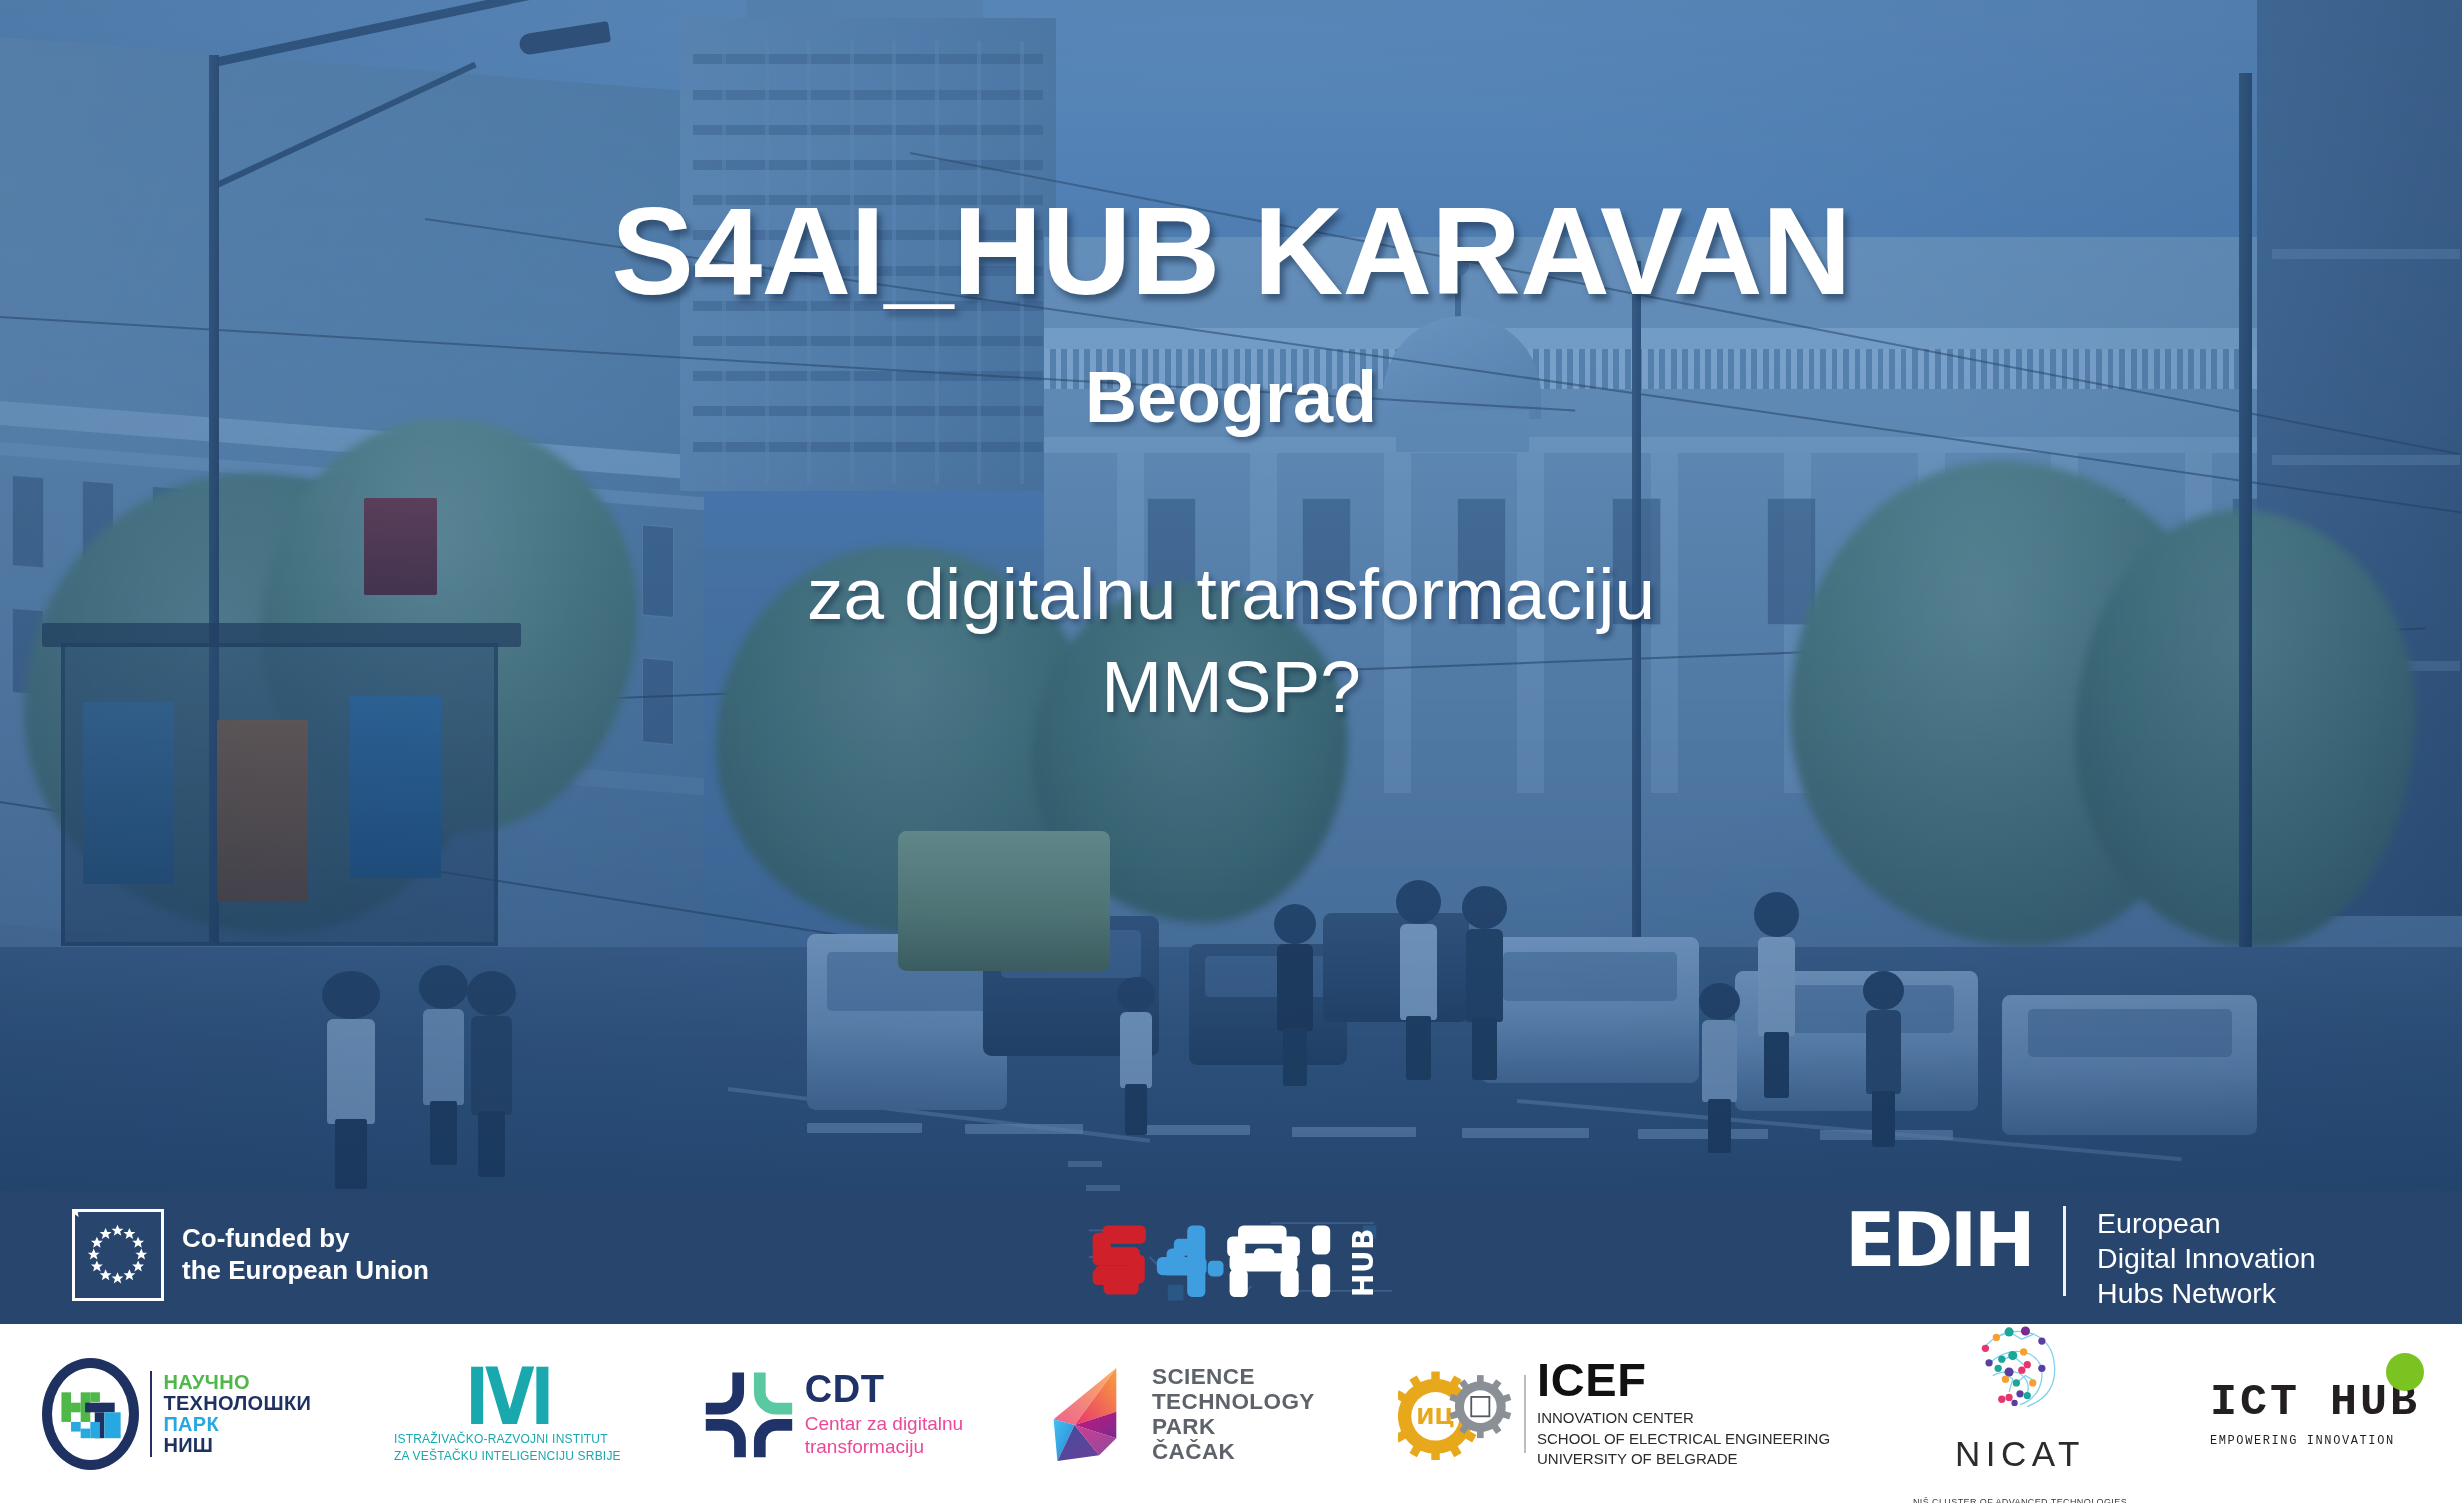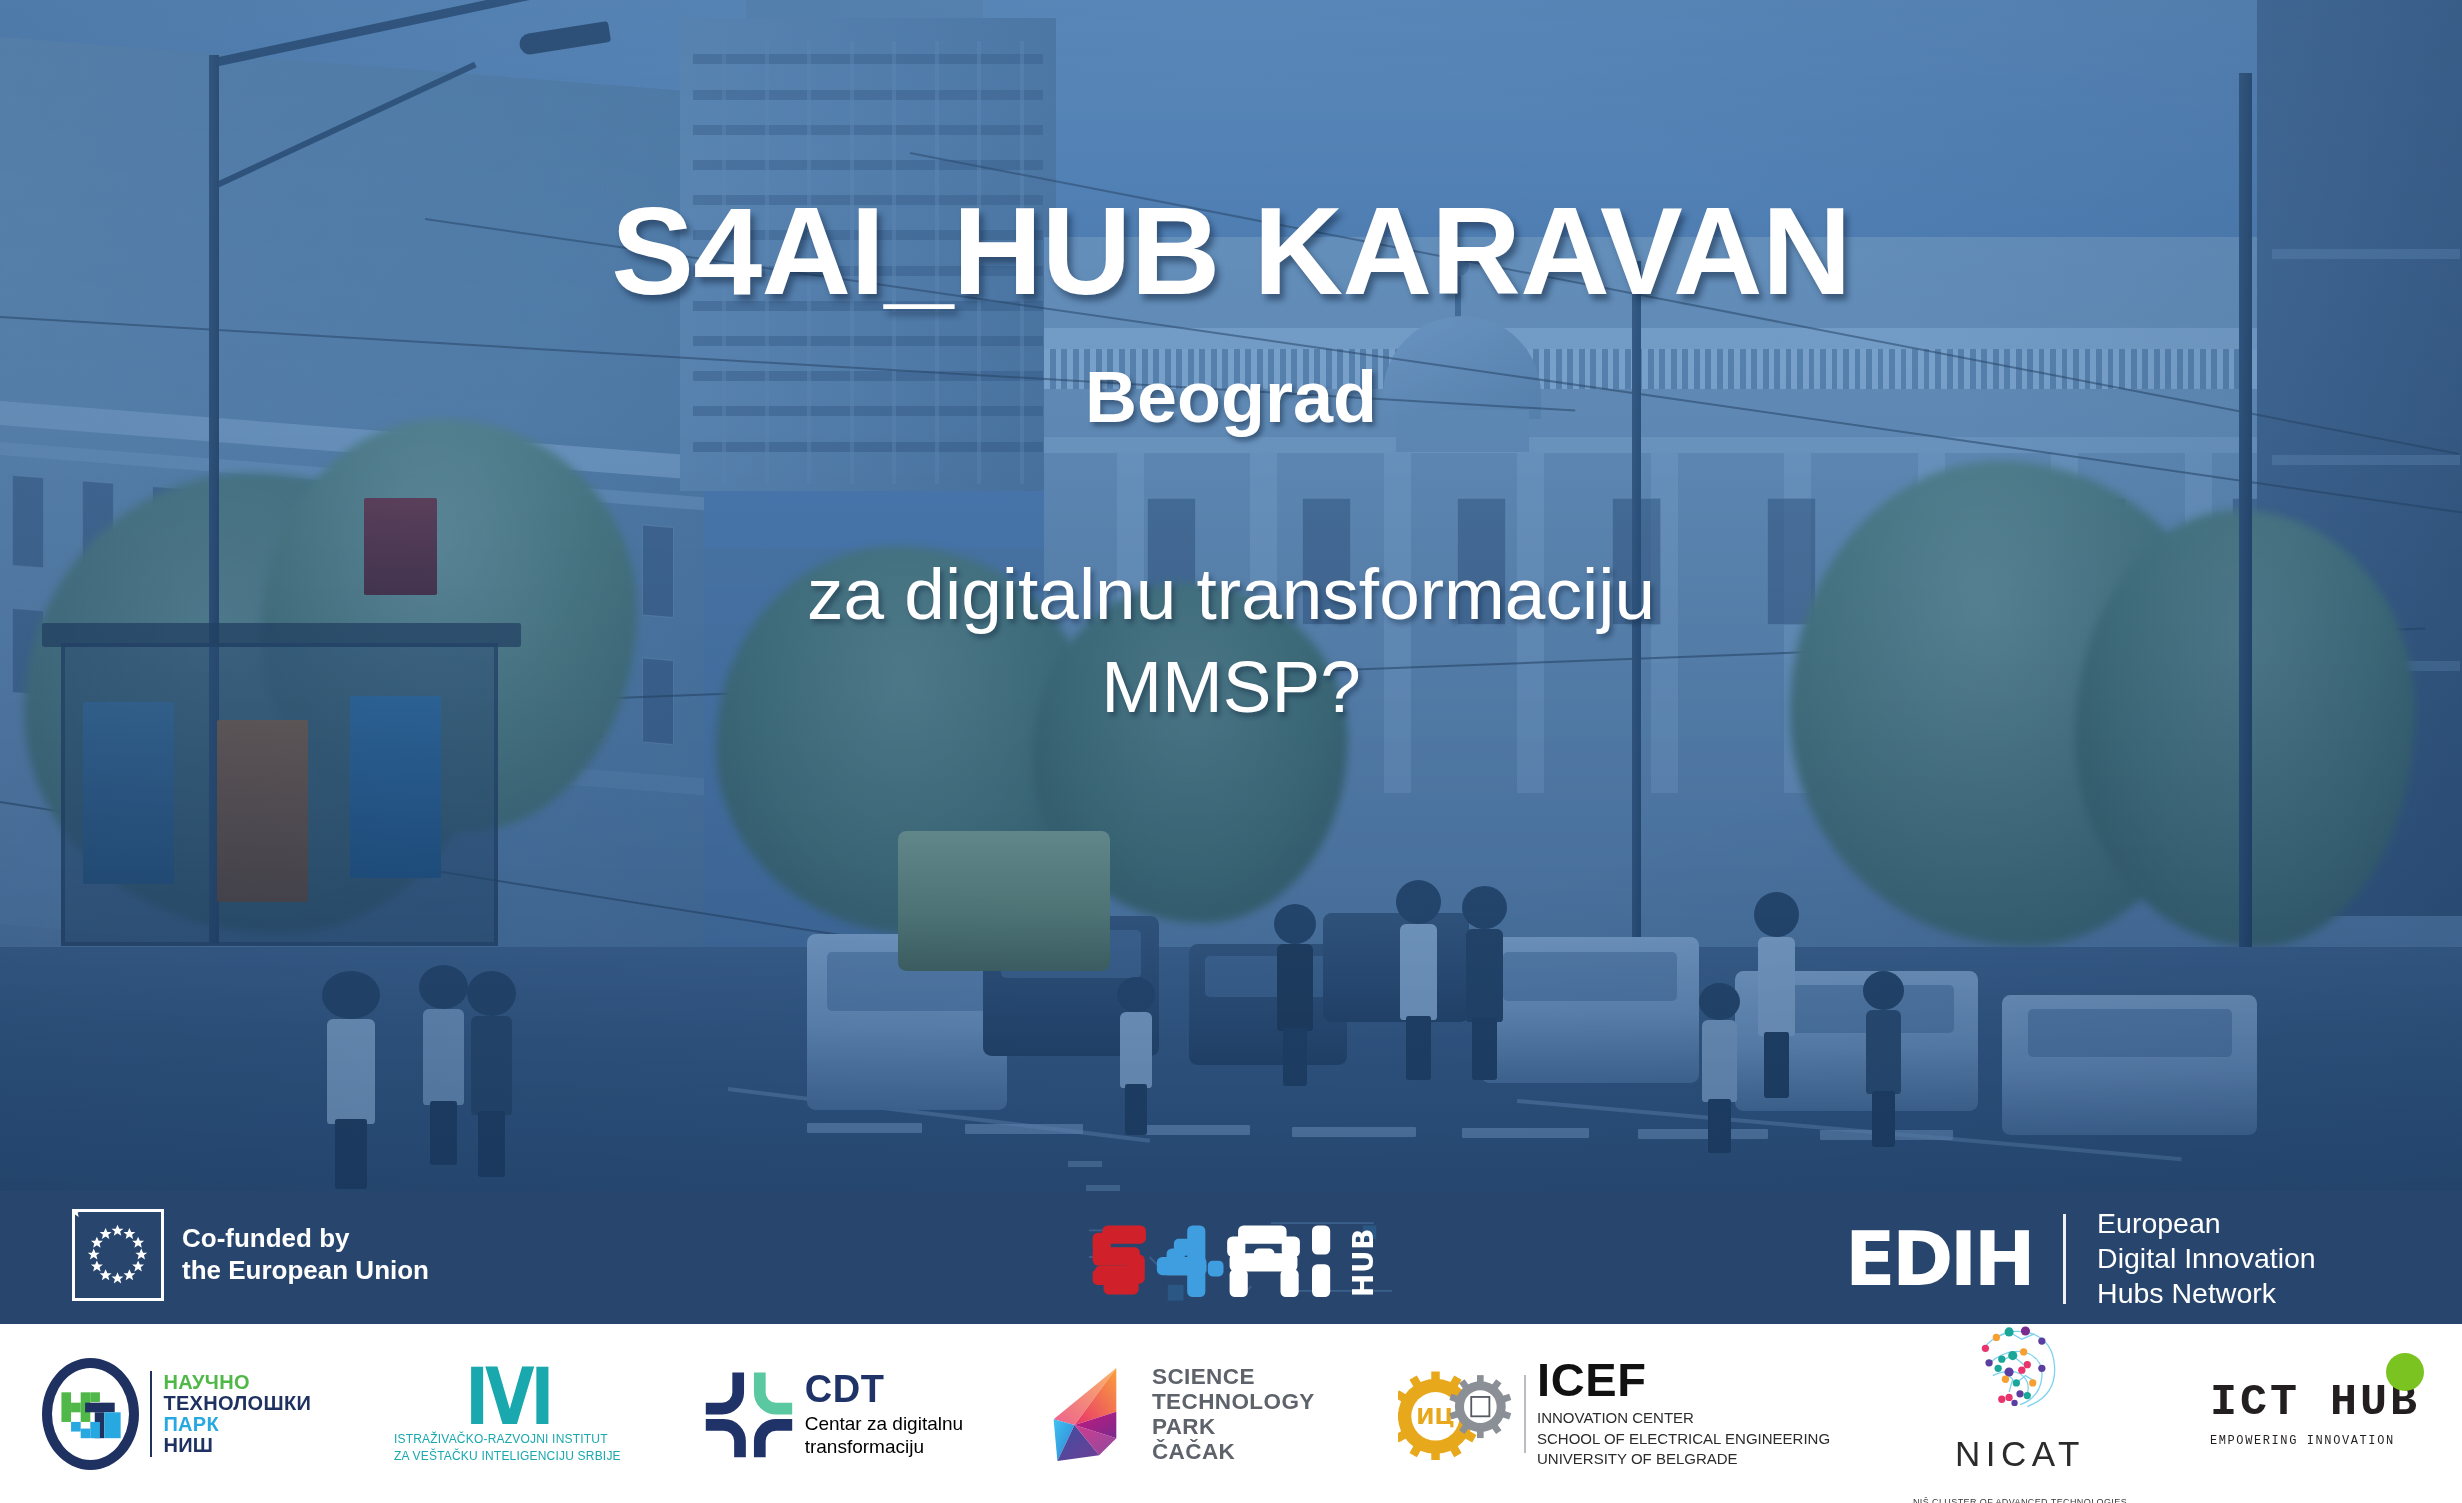--- a/index.html
+++ b/index.html
@@ -190,21 +190,21 @@
     align-items:center; gap:18px; }
   .eu-flag { width:92px; height:92px; border:3.6px solid #ffffff; position:relative; }
   .eu-text { color:#ffffff; font-size:26px; font-weight:700; line-height:1.22;
     white-space:nowrap; }
 
   
   .s4-wrap { position:absolute; left:1089px; top:1212px; width:303px; height:90px; }
 
   
   .edih-wrap { position:absolute; left:1845px; top:1206px; display:flex;
-    align-items:center; gap:31px; }
+    gap:31px; }
   .edih-mark { font-size:74px; font-weight:700; color:#ffffff; letter-spacing:-3.6px;
     line-height:.92; font-family:"DejaVu Sans", sans-serif; }
   .edih-rule { width:3px; height:90px; background:#ffffff; opacity:.92; }
   .edih-text { color:#ffffff; font-size:28.5px; font-weight:400; line-height:1.23;
     white-space:nowrap; }
 
   
   .white-strip { position:absolute; left:0; top:1324px; width:2462px; height:180px;
     background:#ffffff; display:flex; align-items:center; justify-content:space-between;
     padding:0 42px; }
@@ -222,21 +222,21 @@
   .ivi-mark { font-size:78px; font-weight:700; color:#19a8ae; letter-spacing:-4.9px;
     font-family:"DejaVu Sans", sans-serif; line-height:.86;
     transform:scaleX(.82); }
   .ivi-cap { font-size:12px; color:#19a8ae; letter-spacing:0.2px; line-height:1.35;
     white-space:nowrap; }
 
   
   .cdt-mark { width:90px; height:90px; position:relative; flex:none; }
   .cdt-text .big { font-size:38px; font-weight:700; color:#1f3368; letter-spacing:0.6px;
     line-height:1; }
-  .cdt-text .small { font-size:19px; color:#000000; line-height:1.22; margin-top:4.2px; }
+  .cdt-text .small { font-size:19px; color:#ec4899; line-height:1.22; margin-top:4.2px; }
 
   
   .gear { position:relative; flex:none; }
   .icef-rule { width:2.4px; height:78px; background:#b9bcc1; }
   .icef-mark { font-size:47px; font-weight:700; color:#111111; letter-spacing:0.6px;
     line-height:.95; }
   .icef-cap { font-size:15px; color:#2b2b2b; line-height:1.36; margin-top:5.5px;
     white-space:nowrap; }
 
   

